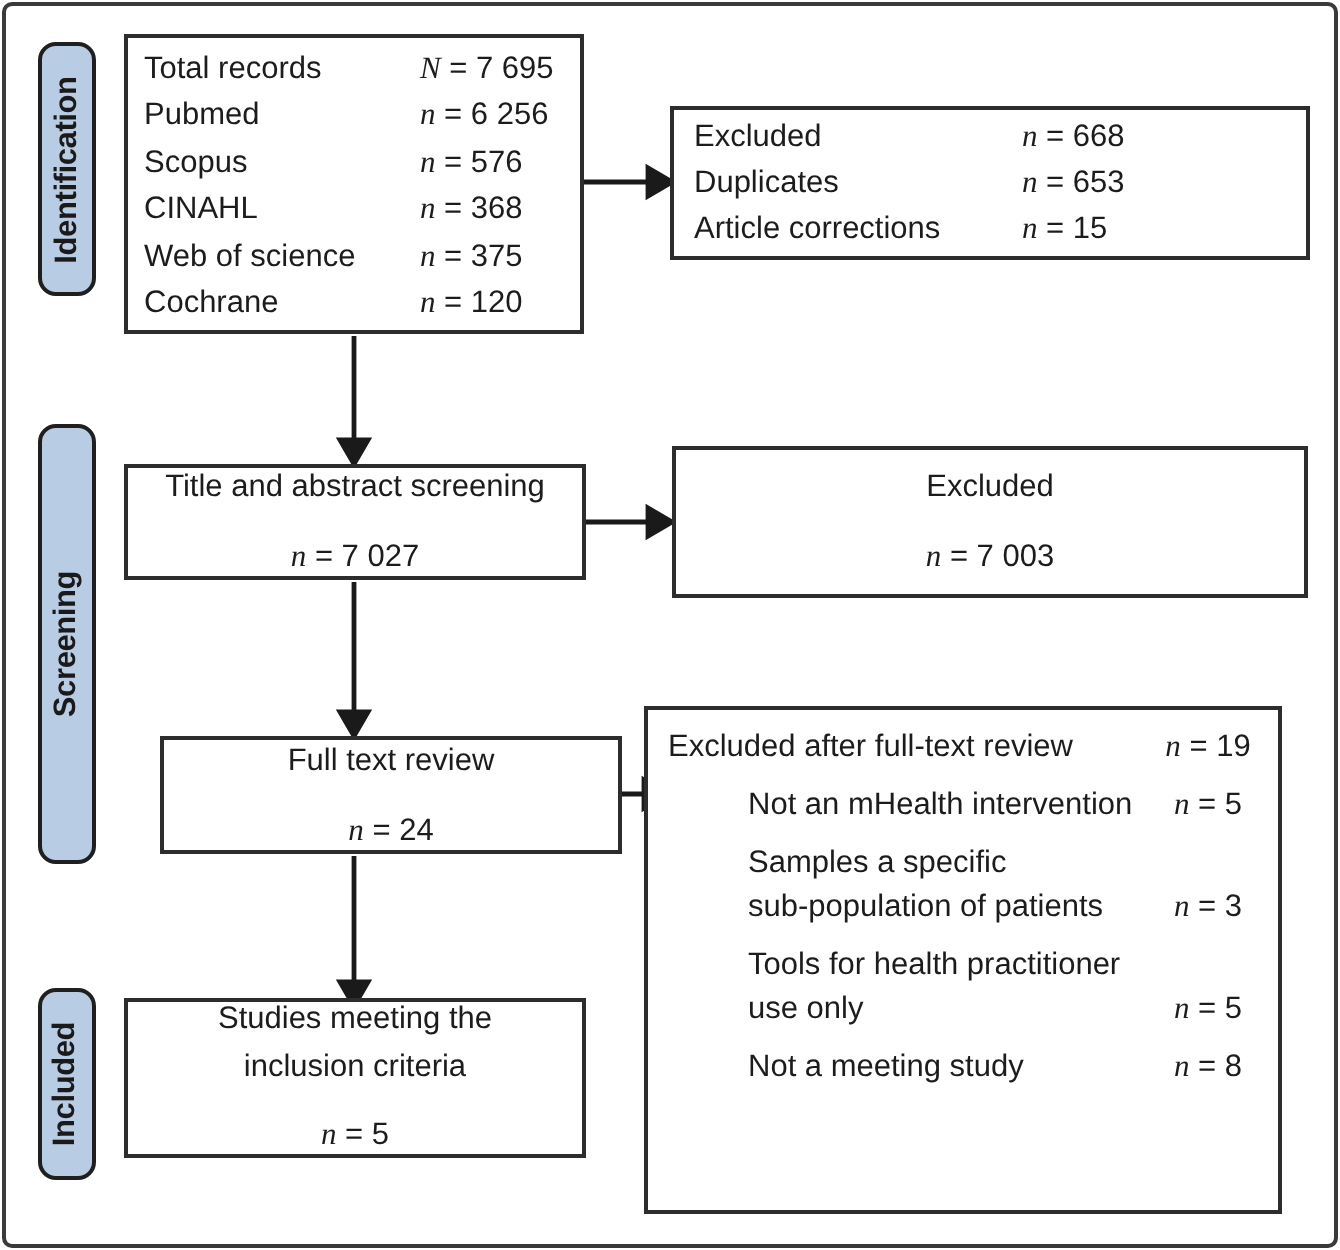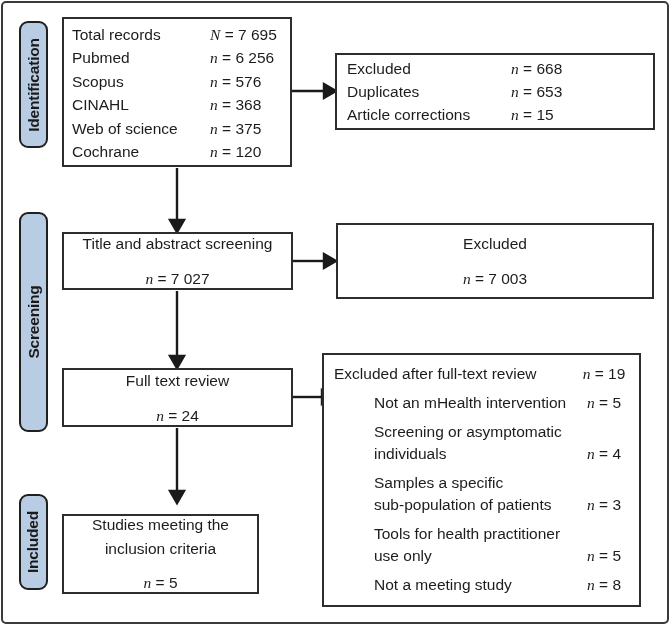--- a/index.html
+++ b/index.html
@@ -51,23 +51,23 @@
   .box {
     position: absolute;
     background: #ffffff;
     border: 2px solid #2d2d2d;
     box-sizing: border-box;
   }
   #box-records   { left: 62px;  top: 17px;  width: 230px; height: 150px; padding: 4px 8px; }
   #box-excl-id   { left: 335px; top: 53px;  width: 320px; height: 77px;  padding: 2px 10px; display:flex; flex-direction:column; justify-content:center; }
   #box-title-abs { left: 62px;  top: 232px; width: 231px; height: 58px; }
   #box-excl-scr  { left: 336px; top: 223px; width: 318px; height: 76px; }
-  #box-fulltext  { left: 62px;  top: 368px; width: 231px; height: 59px; text-align: center; }
+  #box-fulltext  { left: 80px;  top: 368px; width: 231px; height: 59px; text-align: center; }
   #box-excl-ft   { left: 322px; top: 353px; width: 319px; height: 254px; padding: 8px 10px; }
-  #box-included  { left: 62px;  top: 514px; width: 197px; height: 80px; }
+  #box-included  { left: 62px;  top: 499px; width: 231px; height: 80px; }
   
   .row  { display: flex; line-height: 23.4px; }
   .row2 { display: flex; line-height: 23px; }
   .row6 { display: flex; align-items: flex-end; line-height: 22px; }
   .row6 + .row6 { margin-top: 7px; margin-left: 40px; }
   .rlabel  { flex: 1; }
   .rlabel6 { flex: 1; white-space: pre-line; }
   .stat  { width: 72px; }
   .stat2 { width: 132px; }
   .stat6 { width: 50px; text-align: center; }
@@ -184,25 +184,20 @@
   <div class="box" id="box-excl-ft">
     <div class="row6">
       <span class="rlabel6">Excluded after full-text review</span>
       <span class="stat6">n = 19</span>
     </div>
     <div class="row6">
       <span class="rlabel6">Not an mHealth intervention</span>
       <span class="stat6">n = 5</span>
     </div>
     <div class="row6">
-      <span class="rlabel6">Screening or asymptomatic
-individuals</span>
-      <span class="stat6">n = 4</span>
-    </div>
-    <div class="row6">
       <span class="rlabel6">Samples a specific
 sub-population of patients</span>
       <span class="stat6">n = 3</span>
     </div>
     <div class="row6">
       <span class="rlabel6">Tools for health practitioner
 use only</span>
       <span class="stat6">n = 5</span>
     </div>
     <div class="row6">

